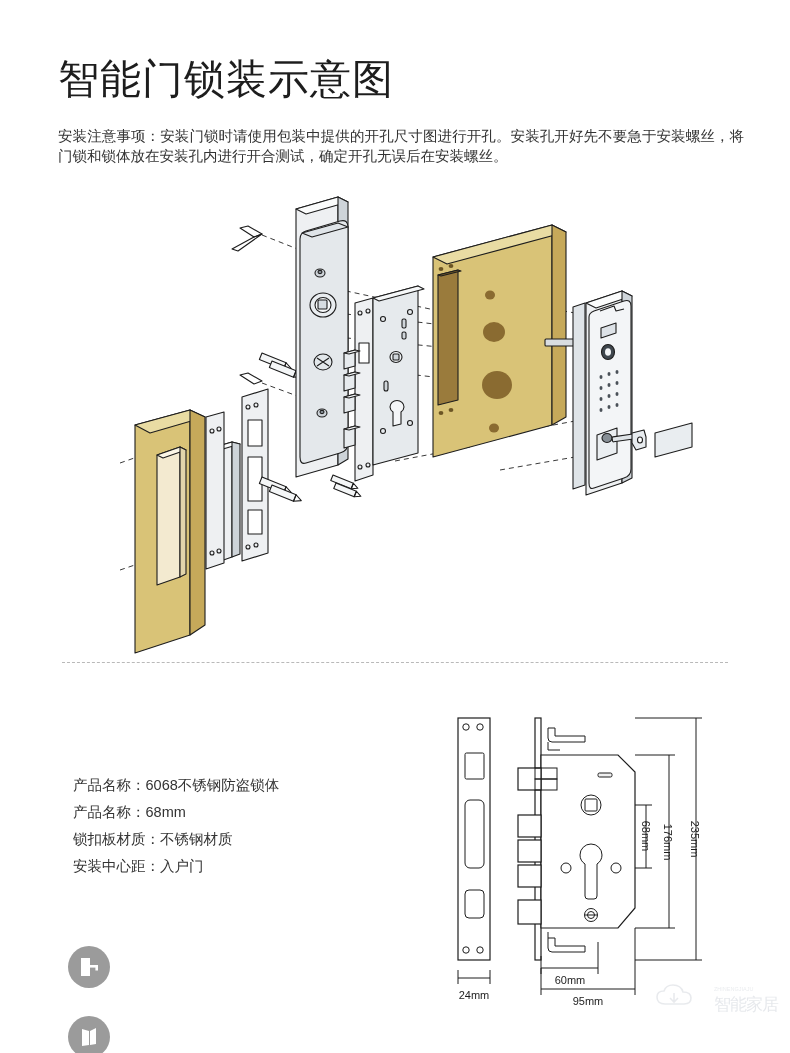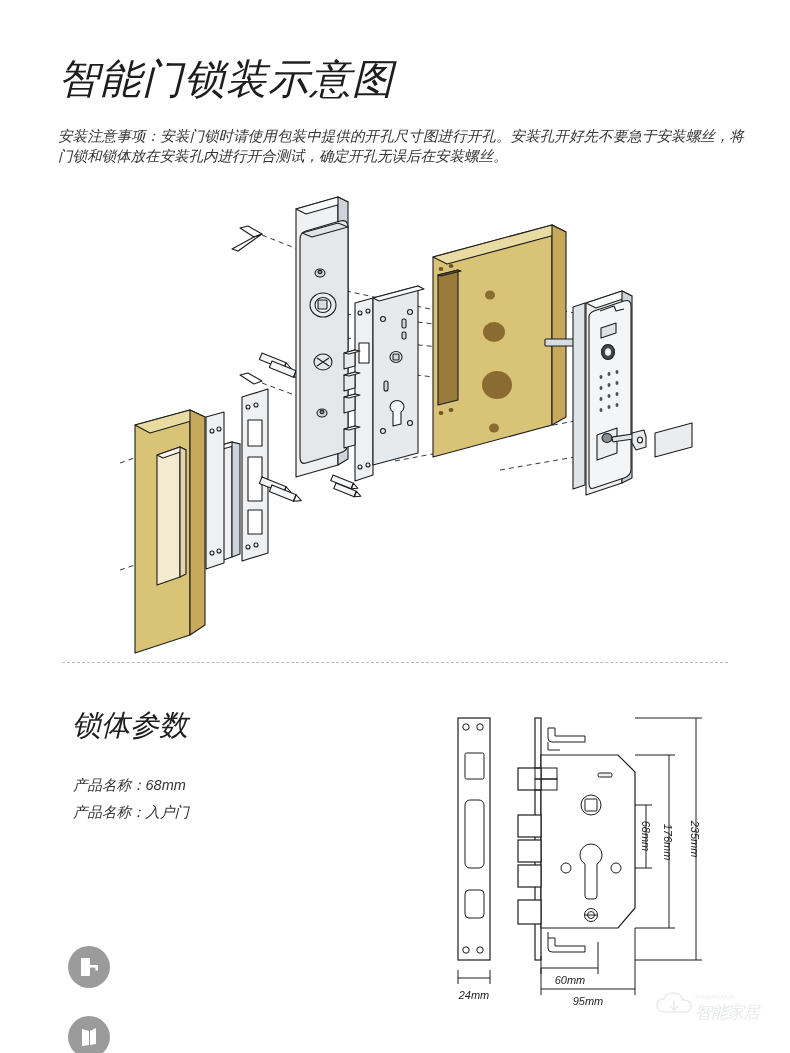--- a/index.html
+++ b/index.html
@@ -4,21 +4,21 @@
 <style>
   html,body{margin:0;padding:0;}
   body{
     width:790px;height:1053px;
     background:#ffffff;
     font-family:"Liberation Sans","DejaVu Sans",sans-serif;
     color:#2b2b2b;
     position:relative;
     overflow:hidden;
   }
-  .page{position:relative;width:768px;height:1053px;font-style:italic;}
+  .page{position:relative;width:768px;height:1053px;}
 
   
   .title{
     position:absolute;left:58px;top:56px;
     font-size:41px;line-height:46px;
     font-weight:400;letter-spacing:1px;color:#1d1d1d;
     white-space:nowrap;
   }
   .intro{
     position:absolute;left:58px;top:126px;width:686px;
@@ -53,21 +53,21 @@
     width:42px;height:42px;border-radius:50%;
     background:#9b9b9b;
     display:flex;align-items:center;justify-content:center;
   }
   .ic svg{display:block;}
 
   
   .watermark{
     position:absolute;left:655px;top:982px;
     width:130px;height:46px;opacity:.30;
-    display:flex;align-items:center;gap:0;
+    display:flex;align-items:flex-start;gap:19px;
   }
   .wm-text{
     font-size:17px;color:#aeb6c2;letter-spacing:-1px;
     line-height:15px;white-space:nowrap;
   }
   .wm-text small{display:block;font-size:5.5px;letter-spacing:0;color:#b9c0ca;}
 
   
   .exploded{position:absolute;left:0;top:185px;}
   .techdraw{position:absolute;left:430px;top:700px;}
@@ -303,25 +303,26 @@
       <ellipse cx="640" cy="255" rx="2.5" ry="3" class="ln" style="fill:#ffffff"></ellipse>
     </g>
 
     <g>
       <polygon class="lnf" style="fill:#e9edf0" points="655,248 692,238 692,262 655,272"></polygon>
     </g>
   </svg>
 
   <div class="divider"></div>
 
-  <div class="sec-title">锁体参数</div>
 
   <div class="spec-list">
+    <div>产品名称：6068不锈钢防盗锁体</div>
     <div>产品名称：68mm</div>
-    <div>产品名称：入户门</div>
+    <div>锁扣板材质：不锈钢材质</div>
+    <div>安装中心距：入户门</div>
   </div>
 
   <div class="icons">
     <div class="ic">
       <svg width="26" height="26" viewBox="0 0 26 26">
         <rect x="5" y="4" width="9" height="18" fill="#fff"></rect>
         <rect x="13" y="11" width="9" height="2.6" fill="#fff"></rect>
         <rect x="19.4" y="11" width="2.6" height="5.5" fill="#fff"></rect>
       </svg>
     </div>

